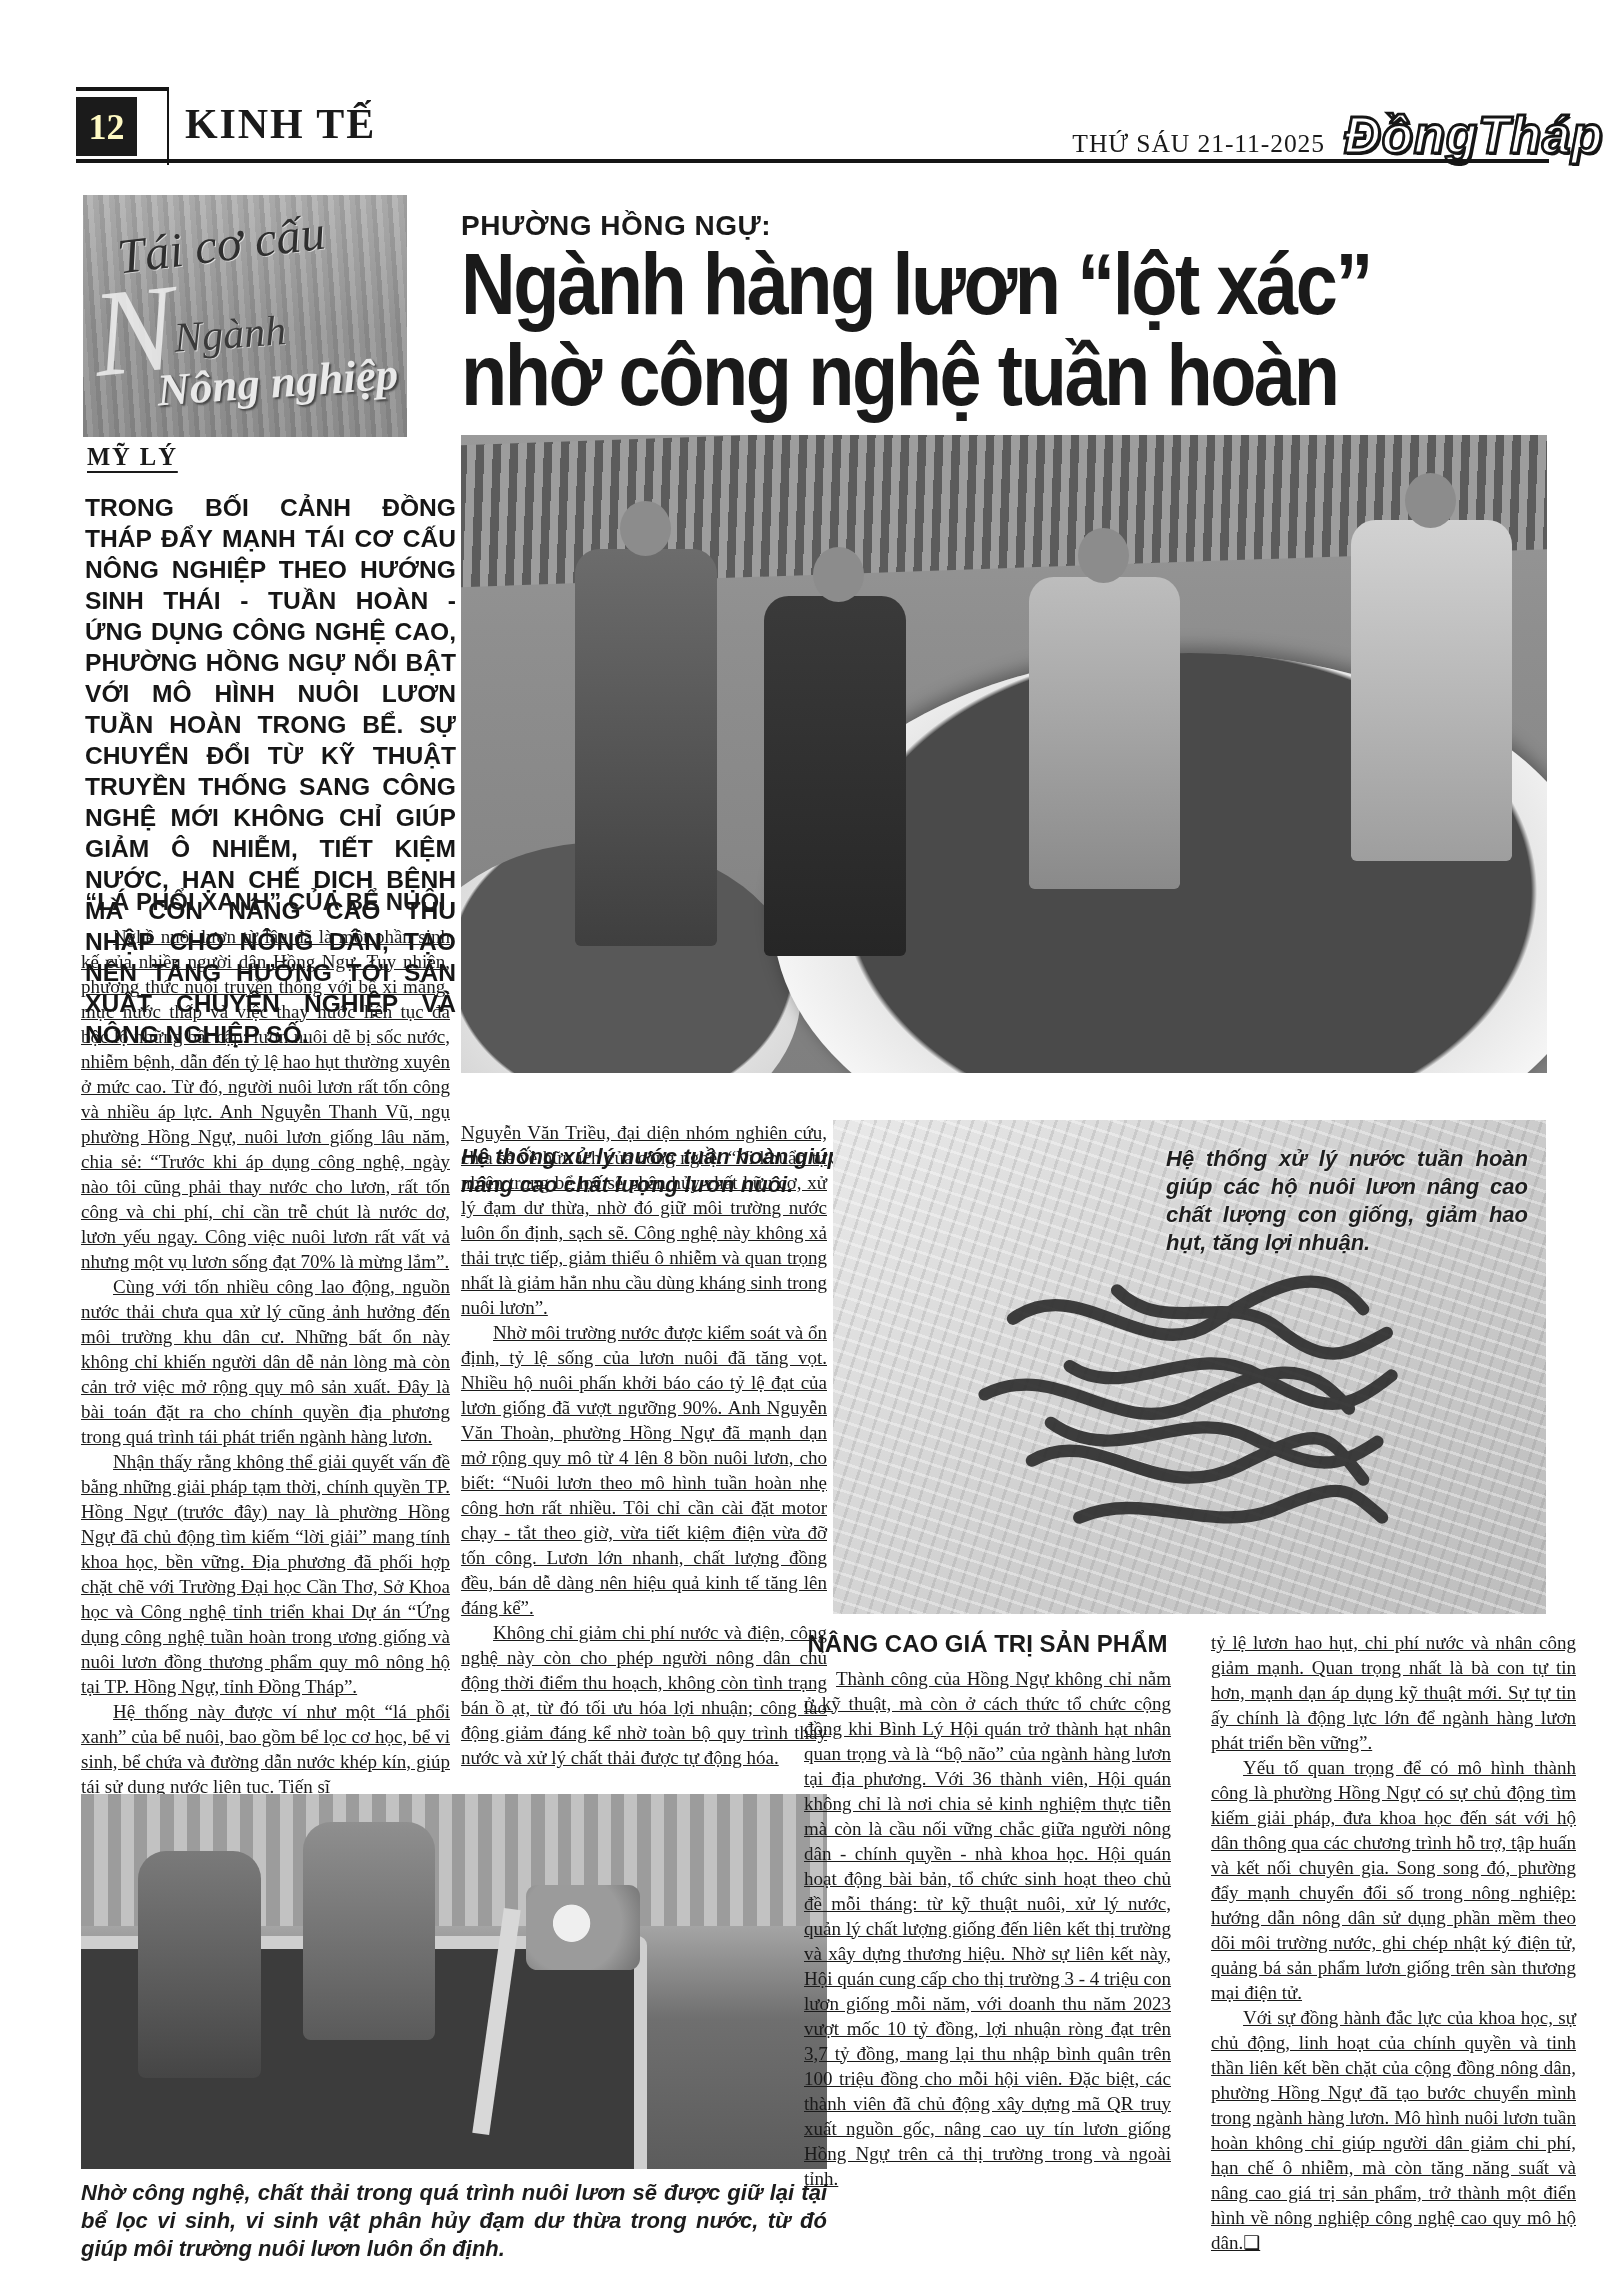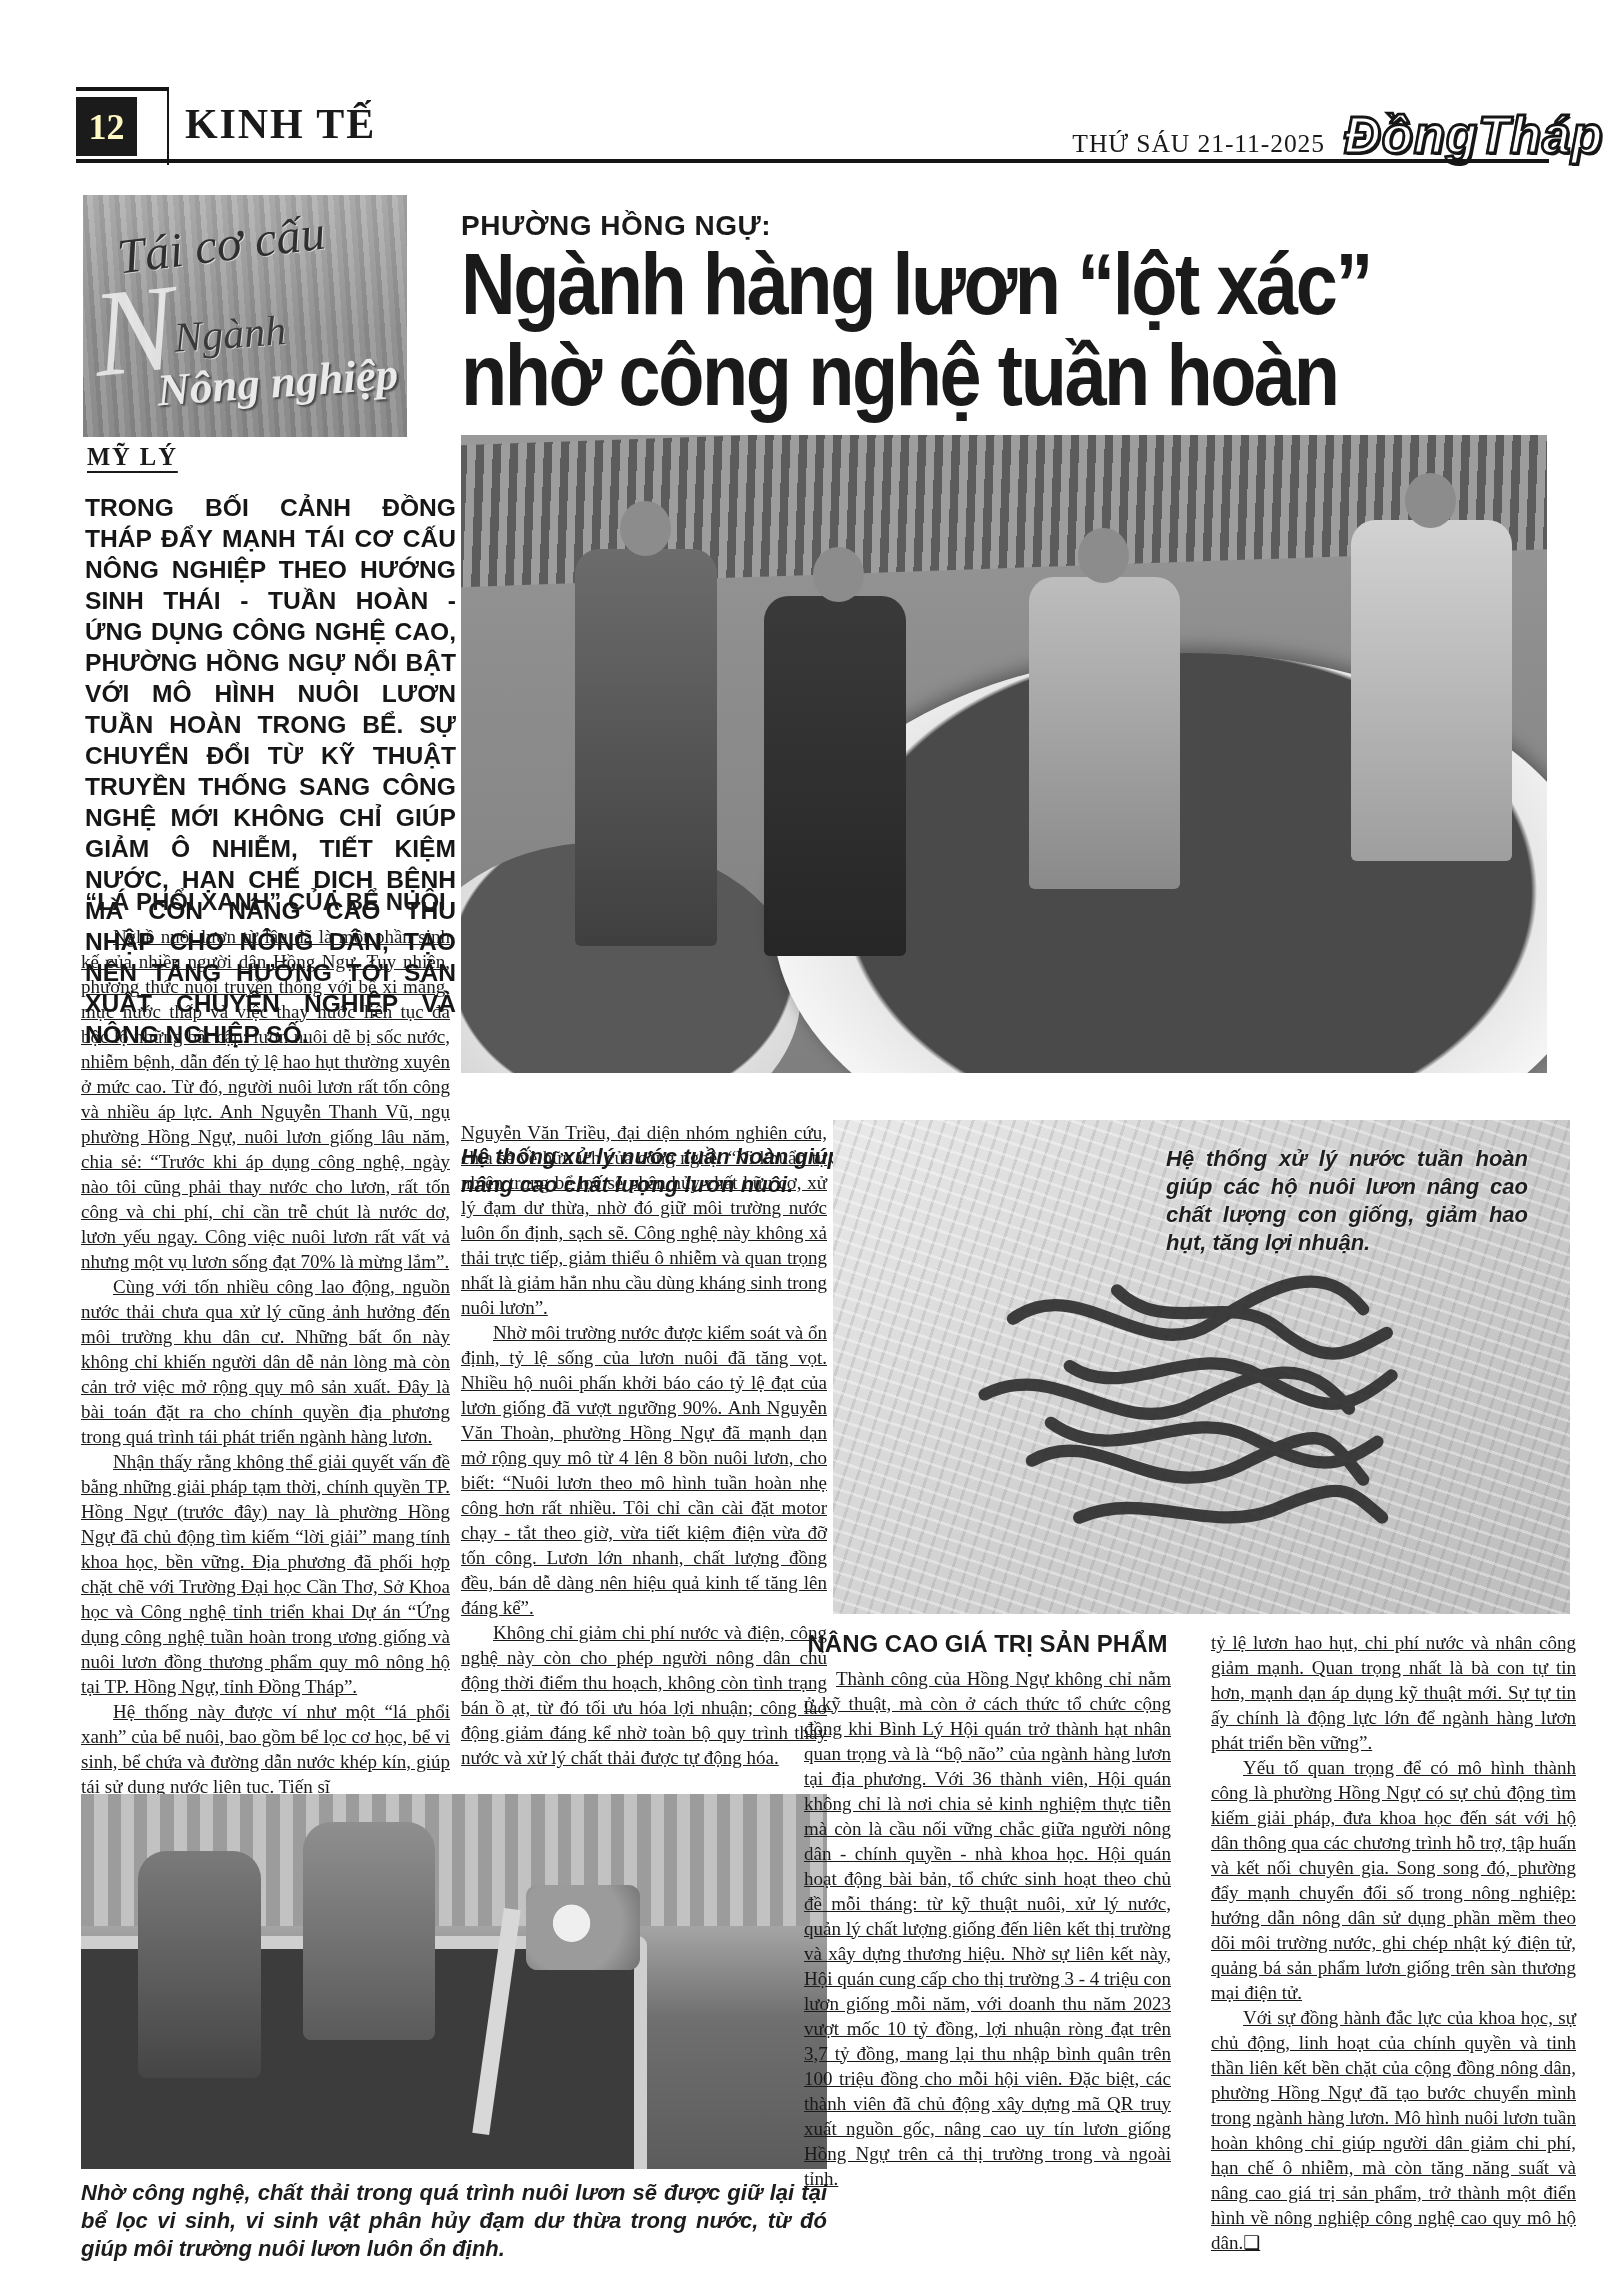--- a/index.html
+++ b/index.html
@@ -66,21 +66,21 @@
      box-shadow:0 -5.7px 17px rgba(0,0,0,.35);}
   .main-photo .person{position:absolute;background:linear-gradient(#6c6c6c,#3f3f3f);border-radius:24.6px 24.6px 5.7px 5.7px;}
   .main-photo .head{position:absolute;width:51px;height:55px;border-radius:50%;background:#8c8c8c;}
   .main-photo .small-tank{position:absolute;left:-57px;top:407px;width:397px;height:303px;border-radius:50%;
      background:radial-gradient(ellipse at 55% 40%,#585858 0 55%,#dedede 56%,#c4c4c4 100%);}
 
   .eel-photo{left:833px;top:1120px;width:713px;height:494px;
      background:
        repeating-linear-gradient(18deg,rgba(255,255,255,.35) 0 2.8px,rgba(0,0,0,0) 2.8px 13.2px),
        repeating-linear-gradient(108deg,rgba(120,120,120,.18) 0 2.8px,rgba(0,0,0,0) 2.8px 13.2px),
-       linear-gradient(135deg,#e9e9e9,#cdcdcd 55%,#bdbdbd); padding-left: 24px;}
+       linear-gradient(135deg,#e9e9e9,#cdcdcd 55%,#bdbdbd);}
   .eel-caption{position:absolute;left:333px;top:24.6px;width:362px;
      font-family:"Liberation Sans",sans-serif;font-weight:700;font-style:italic;
      font-size:22px;line-height:28px;color:#1e1e1e;text-align:justify;
      text-shadow:0 0 3.8px rgba(255,255,255,.9);}
 
   .bottom-photo{left:81px;top:1794px;width:746px;height:375px;
      background:linear-gradient(#bdbdbd 0%,#a5a5a5 35%,#6f6f6f 60%,#5c5c5c 100%);}
   .bottom-photo .wall{position:absolute;left:0;top:0;width:100%;height:132px;
      background:repeating-linear-gradient(90deg,#9c9c9c 0 13.2px,#c2c2c2 13.2px 26.5px);}
   .bottom-photo .tank-edge{position:absolute;left:-28px;top:142px;width:568px;height:246px;

